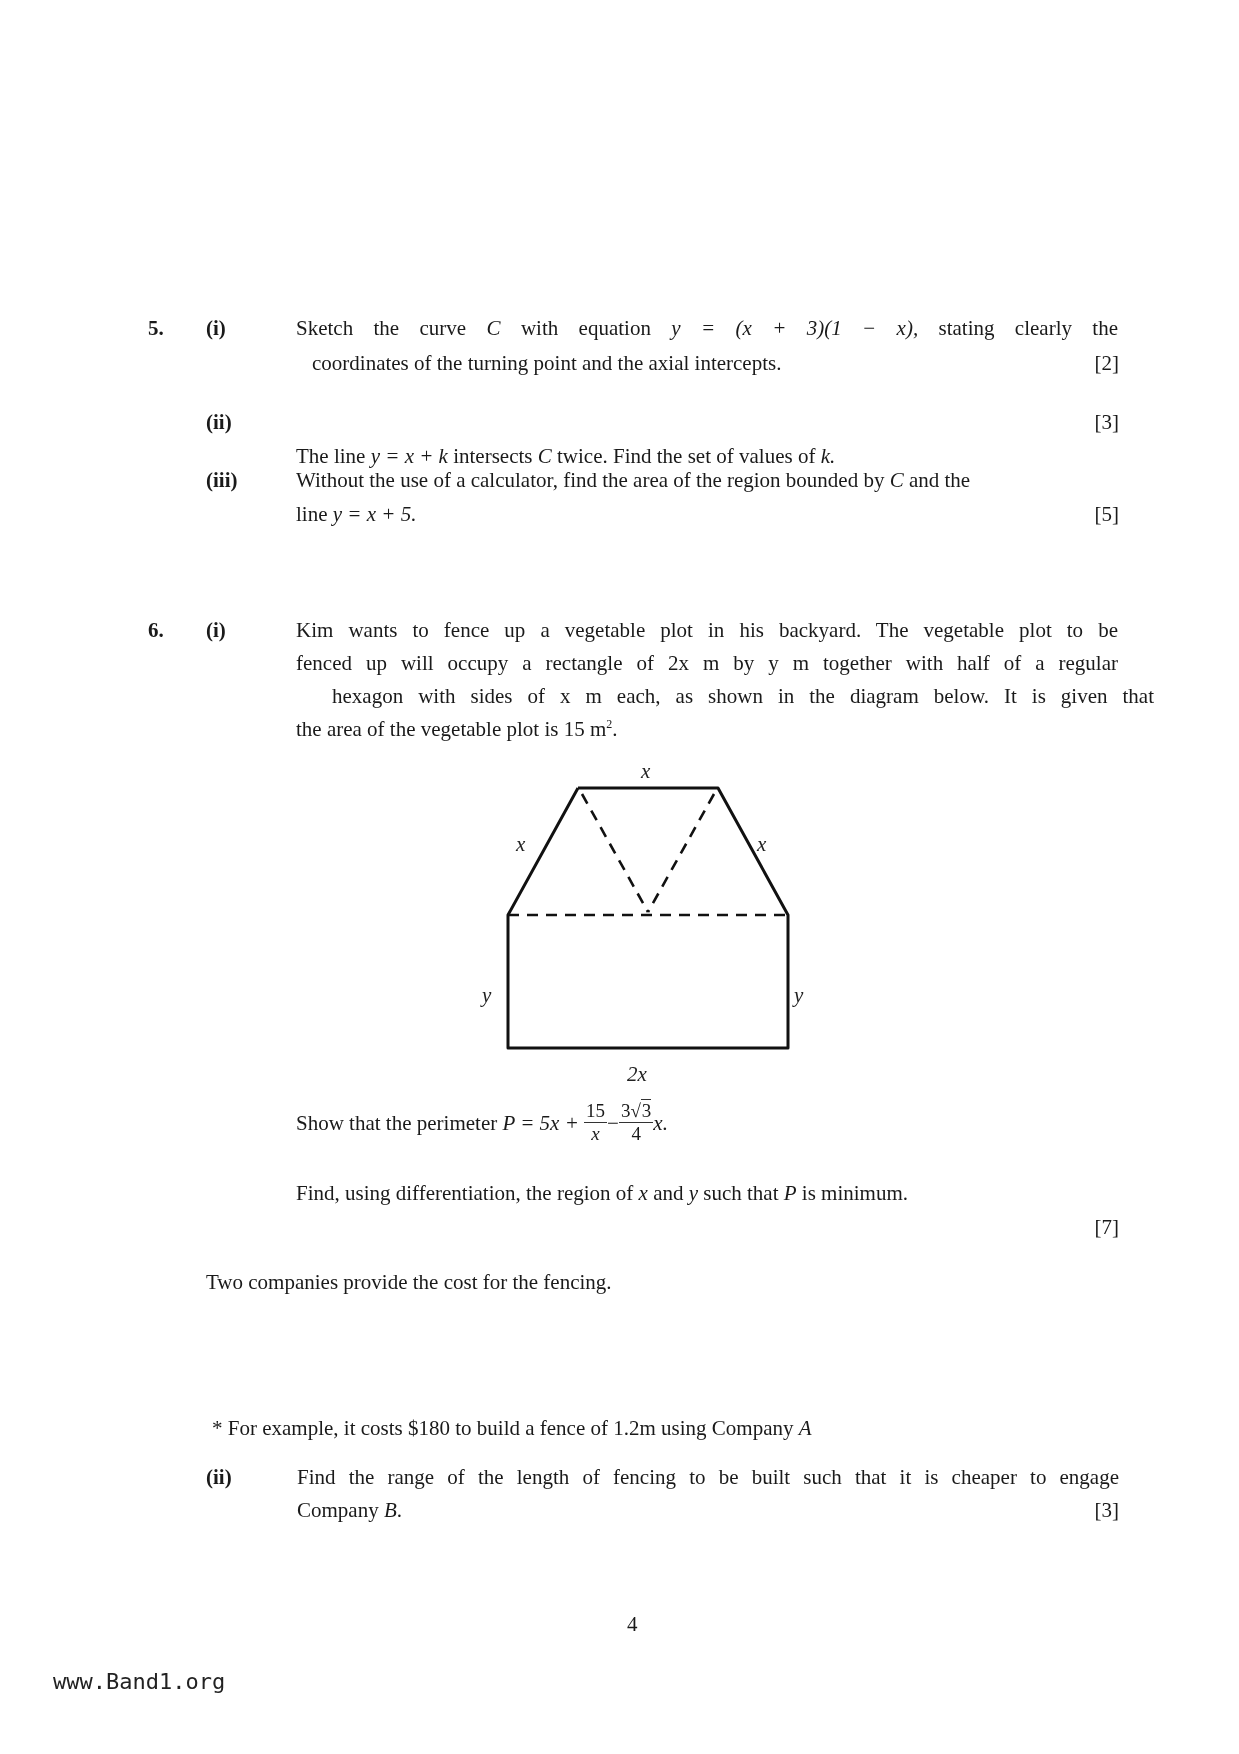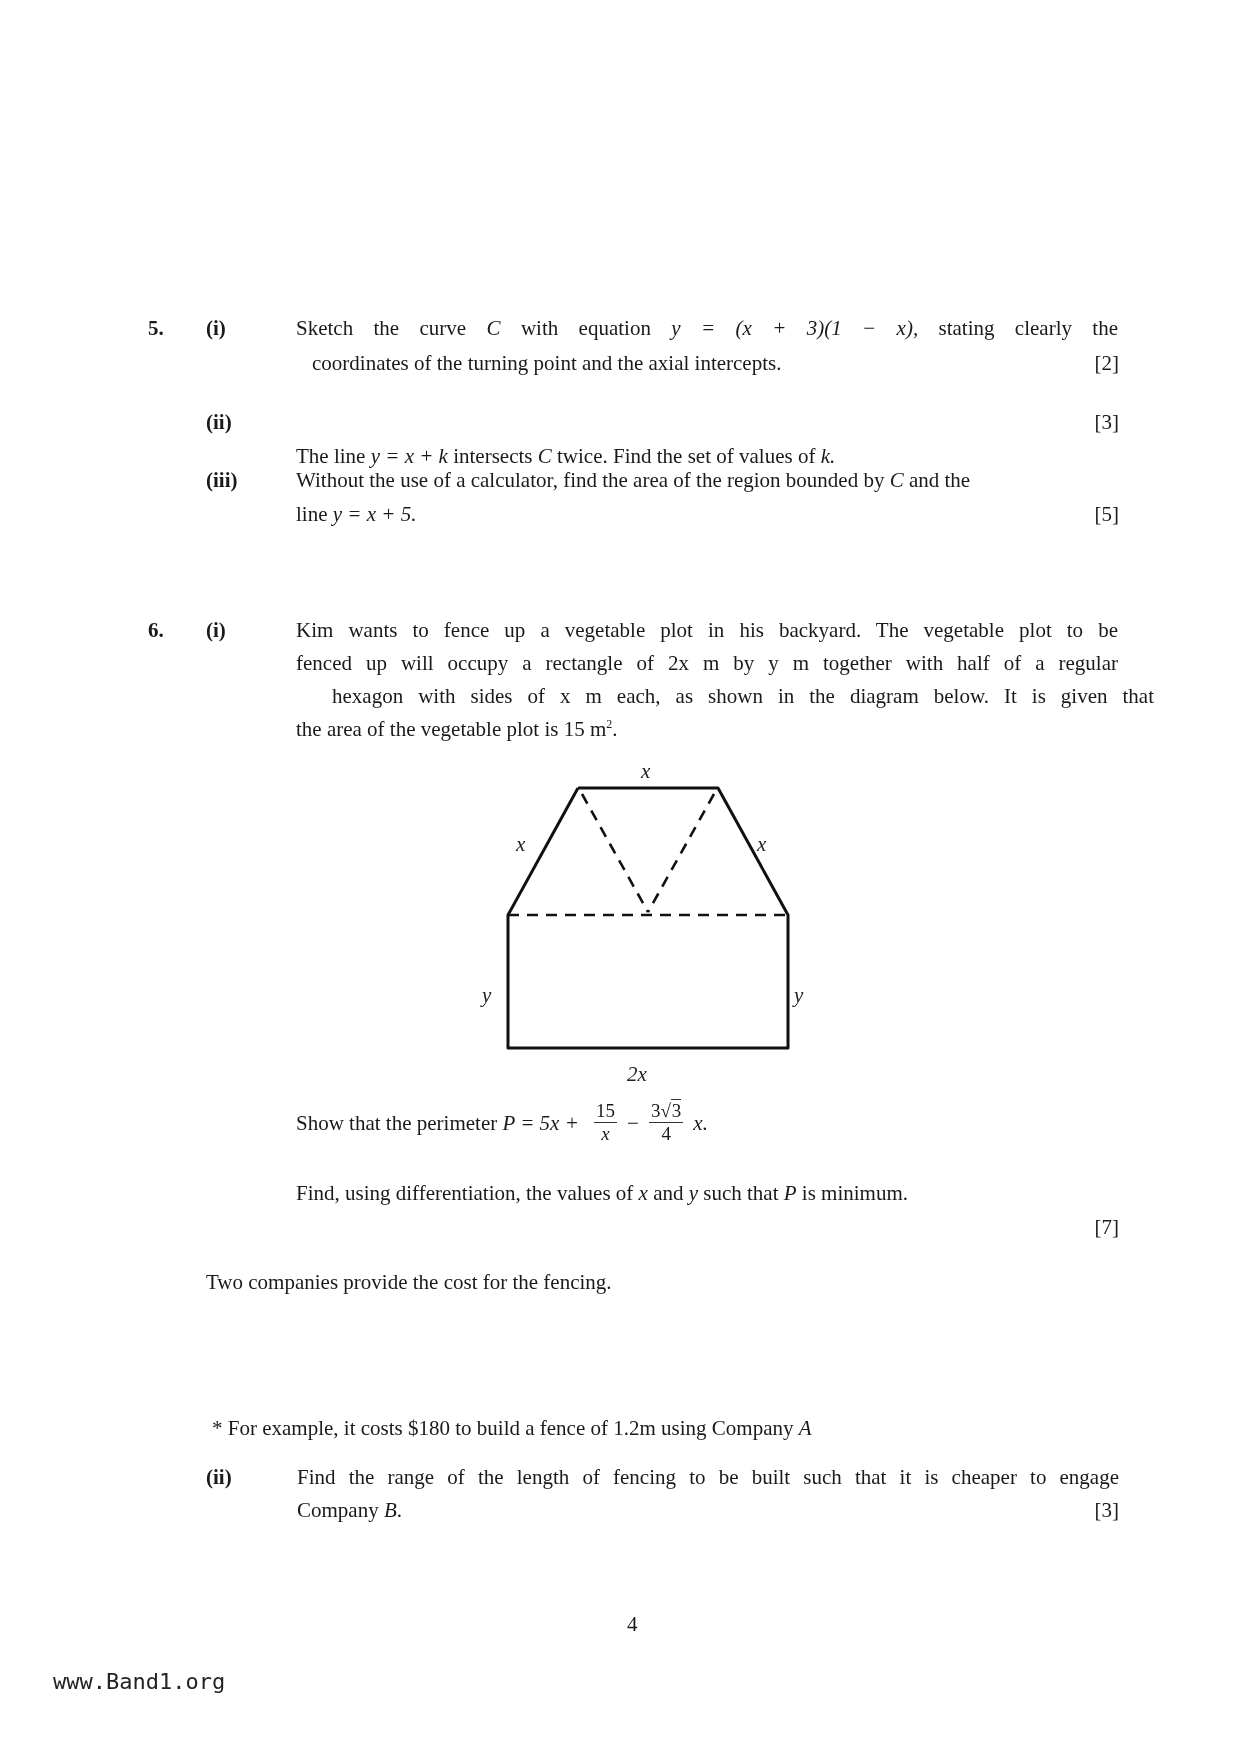--- a/index.html
+++ b/index.html
@@ -8,21 +8,21 @@
   .abs { position: absolute; white-space: nowrap; }
   .qnum { font-weight: bold; }
   .part { font-weight: bold; }
   .mark { position: absolute; right: 120px; }
   i, .it { font-style: italic; }
   .just { position: absolute; left: 296px; width: 822px; text-align: justify; text-align-last: justify; white-space: nowrap; }
   .line { position: absolute; left: 296px; white-space: nowrap; }
   table.cost { position: absolute; left: 204px; top: 1325px; width: 750px; border-collapse: collapse; font-size: 21px; }
   table.cost td { border: 1.5px solid #555; padding: 0 10px; vertical-align: top; line-height: 29px; }
   table.cost td.c1 { width: 166px; }
-  .frac { display: inline-block; vertical-align: middle; text-align: center; font-size: 19px; line-height: 22px; margin: 0 10px; }
+  .frac { display: inline-block; vertical-align: middle; text-align: center; font-size: 19px; line-height: 22px; margin: 0 0; }
   .frac .num { display: block; border-bottom: 1px solid #333; padding: 0 2px; }
   .frac .den { display: block; padding: 0 2px; }
   .sqrt { border-top: 1px solid #333; padding-left: 1px; }
   .watermark { font-family: "DejaVu Sans Mono", monospace; font-size: 22px; color: #222; }
   svg text { font-family: "Liberation Serif", serif; font-style: italic; font-size: 21px; fill: #222; }
 </style>
 </head>
 <body>
 
 <div class="abs qnum" style="left:148px; top:316px;">5.</div>
@@ -94,21 +94,21 @@
   <span class="frac">
     <span class="num">15</span>
     <i class="den">x</i>
   </span><span style="vertical-align:middle">−</span><span class="frac">
     <span class="num"><span>3</span>√<span class="sqrt">3</span></span>
     <span class="den">4</span>
   </span><i style="vertical-align:middle">x.</i>
 </div>
 
 <div class="line" style="top:1181px;">
-  <span>Find, using differentiation, the values of</span>
+  <span>Find, using differentiation, the region of</span>
   <i>x</i>
   <span>and</span>
   <i>y</i>
   <span>such that</span>
   <i>P</i>
   <span>is minimum.</span>
 </div>
 <div class="mark" style="top:1215px;">[7]</div>
 
 <div class="abs" style="left:206px; top:1270px;">Two companies provide the cost for the fencing.</div>

